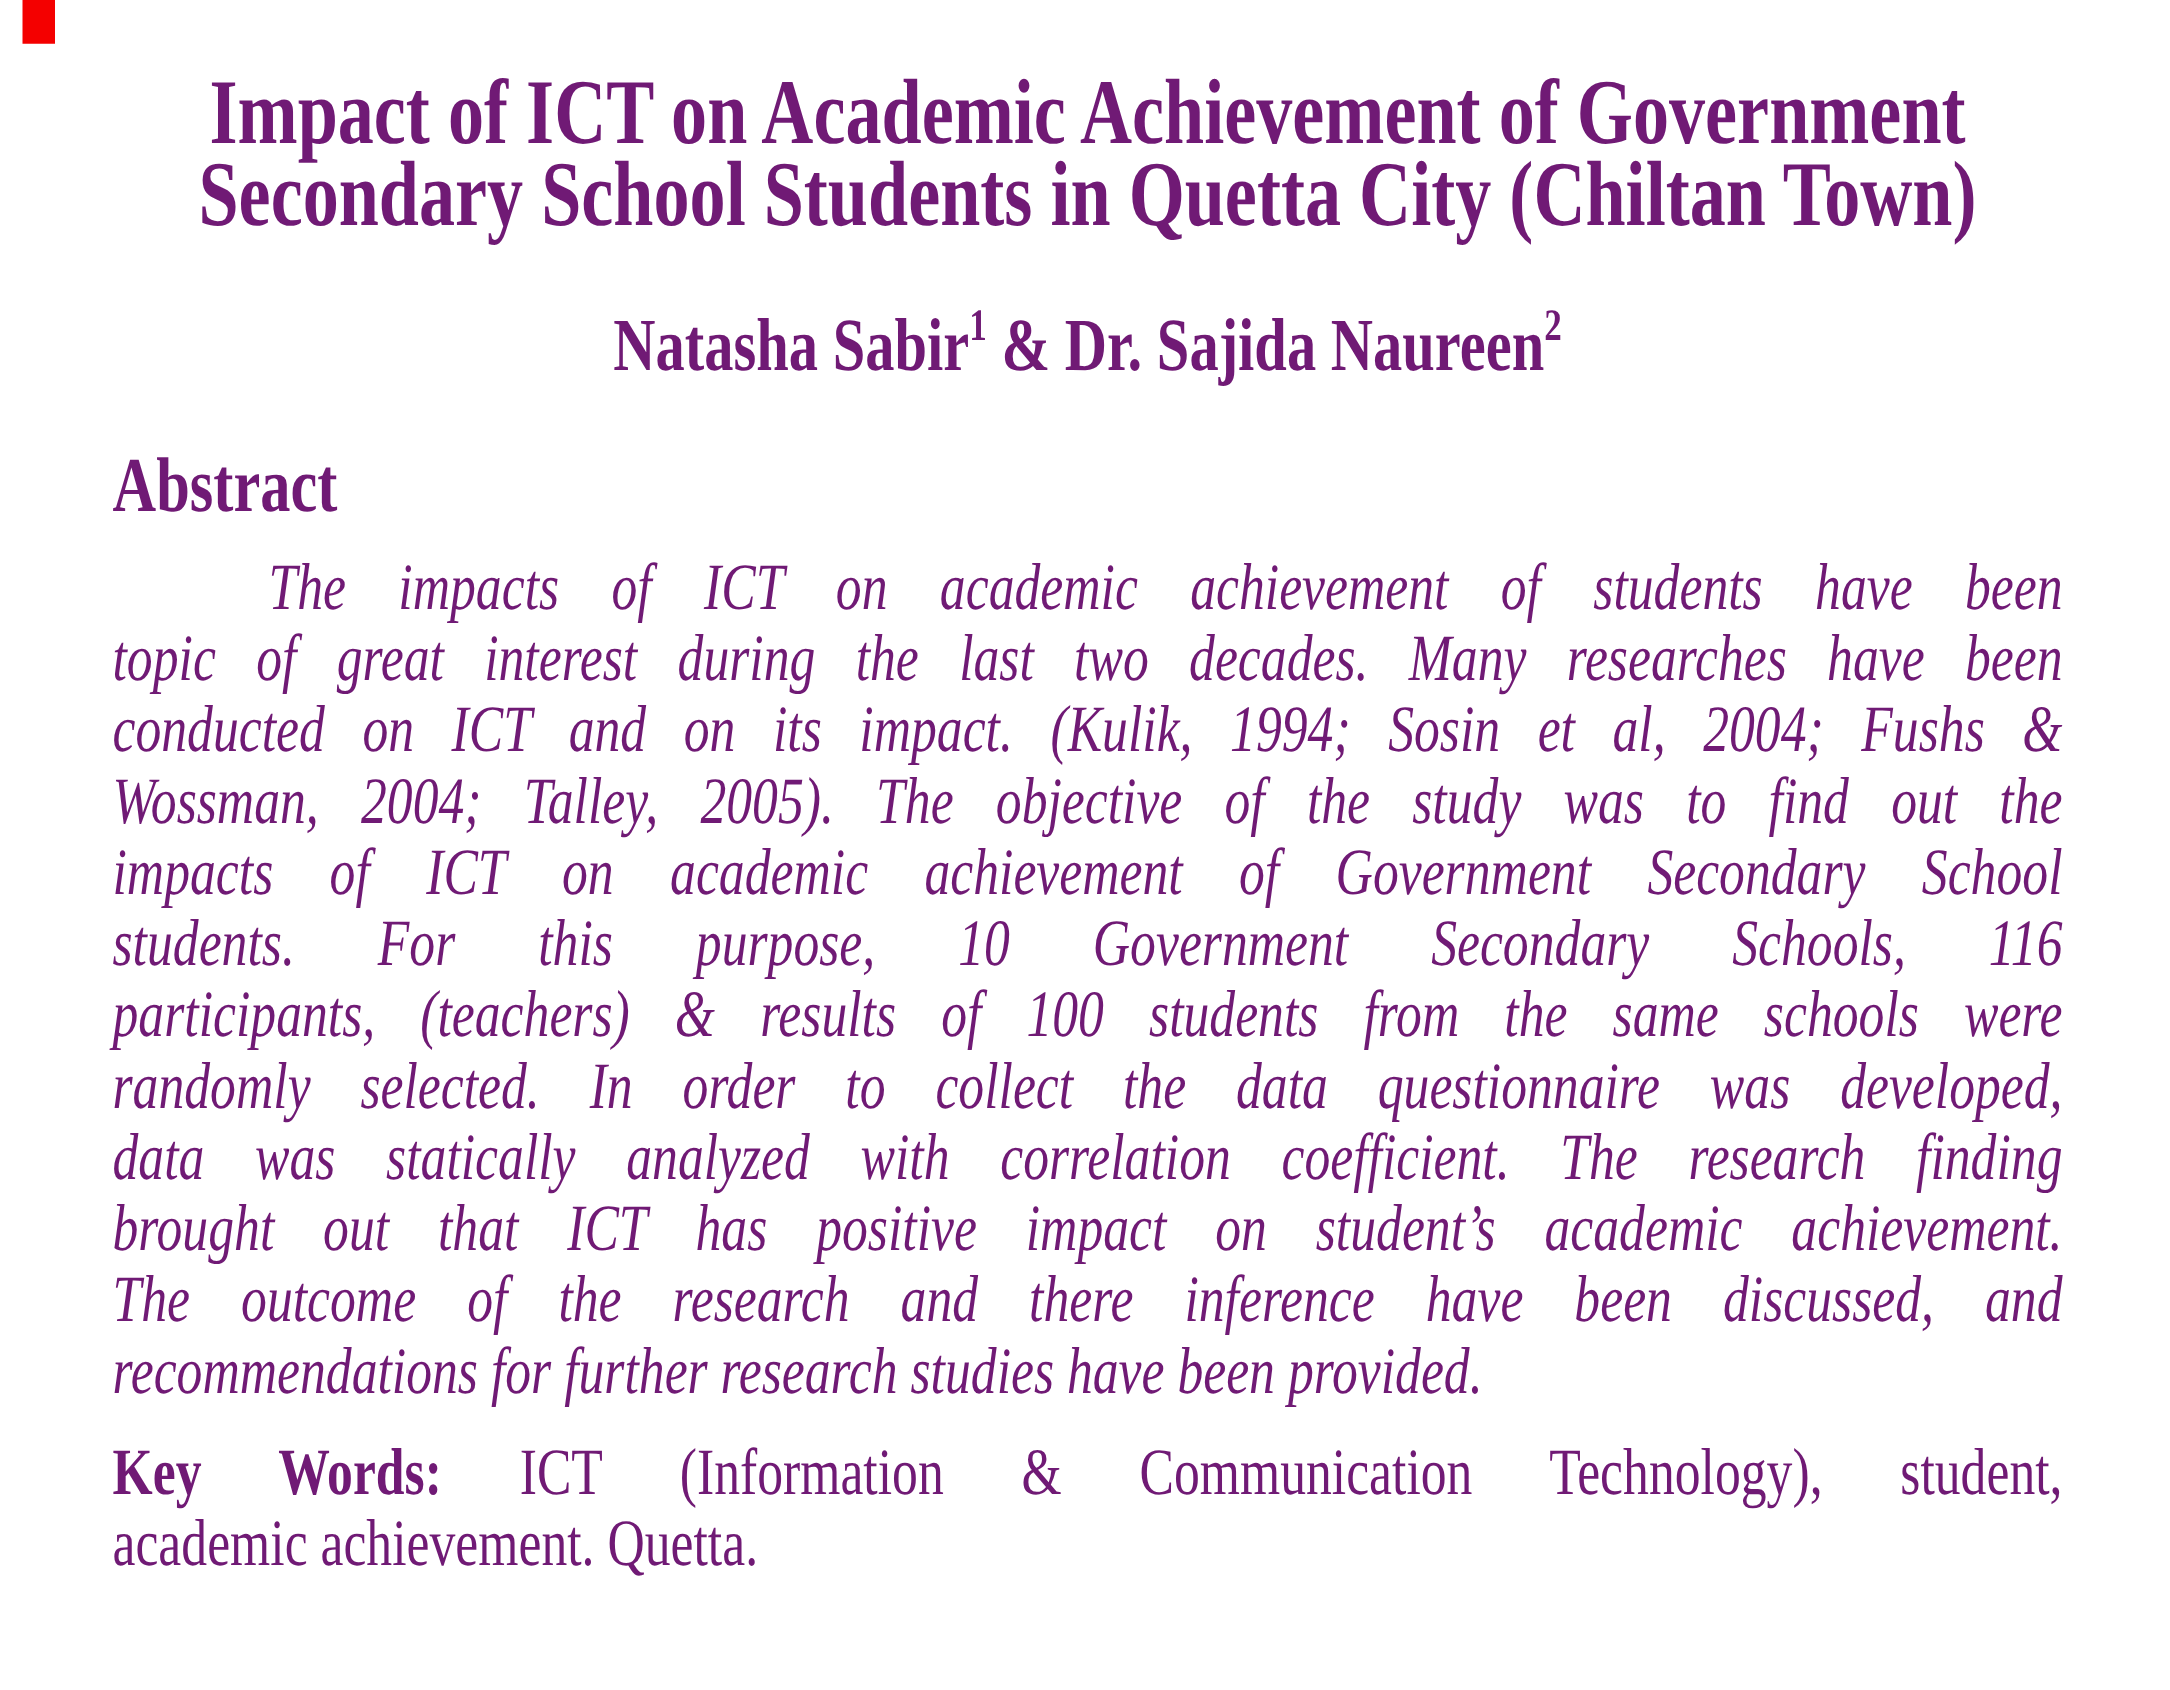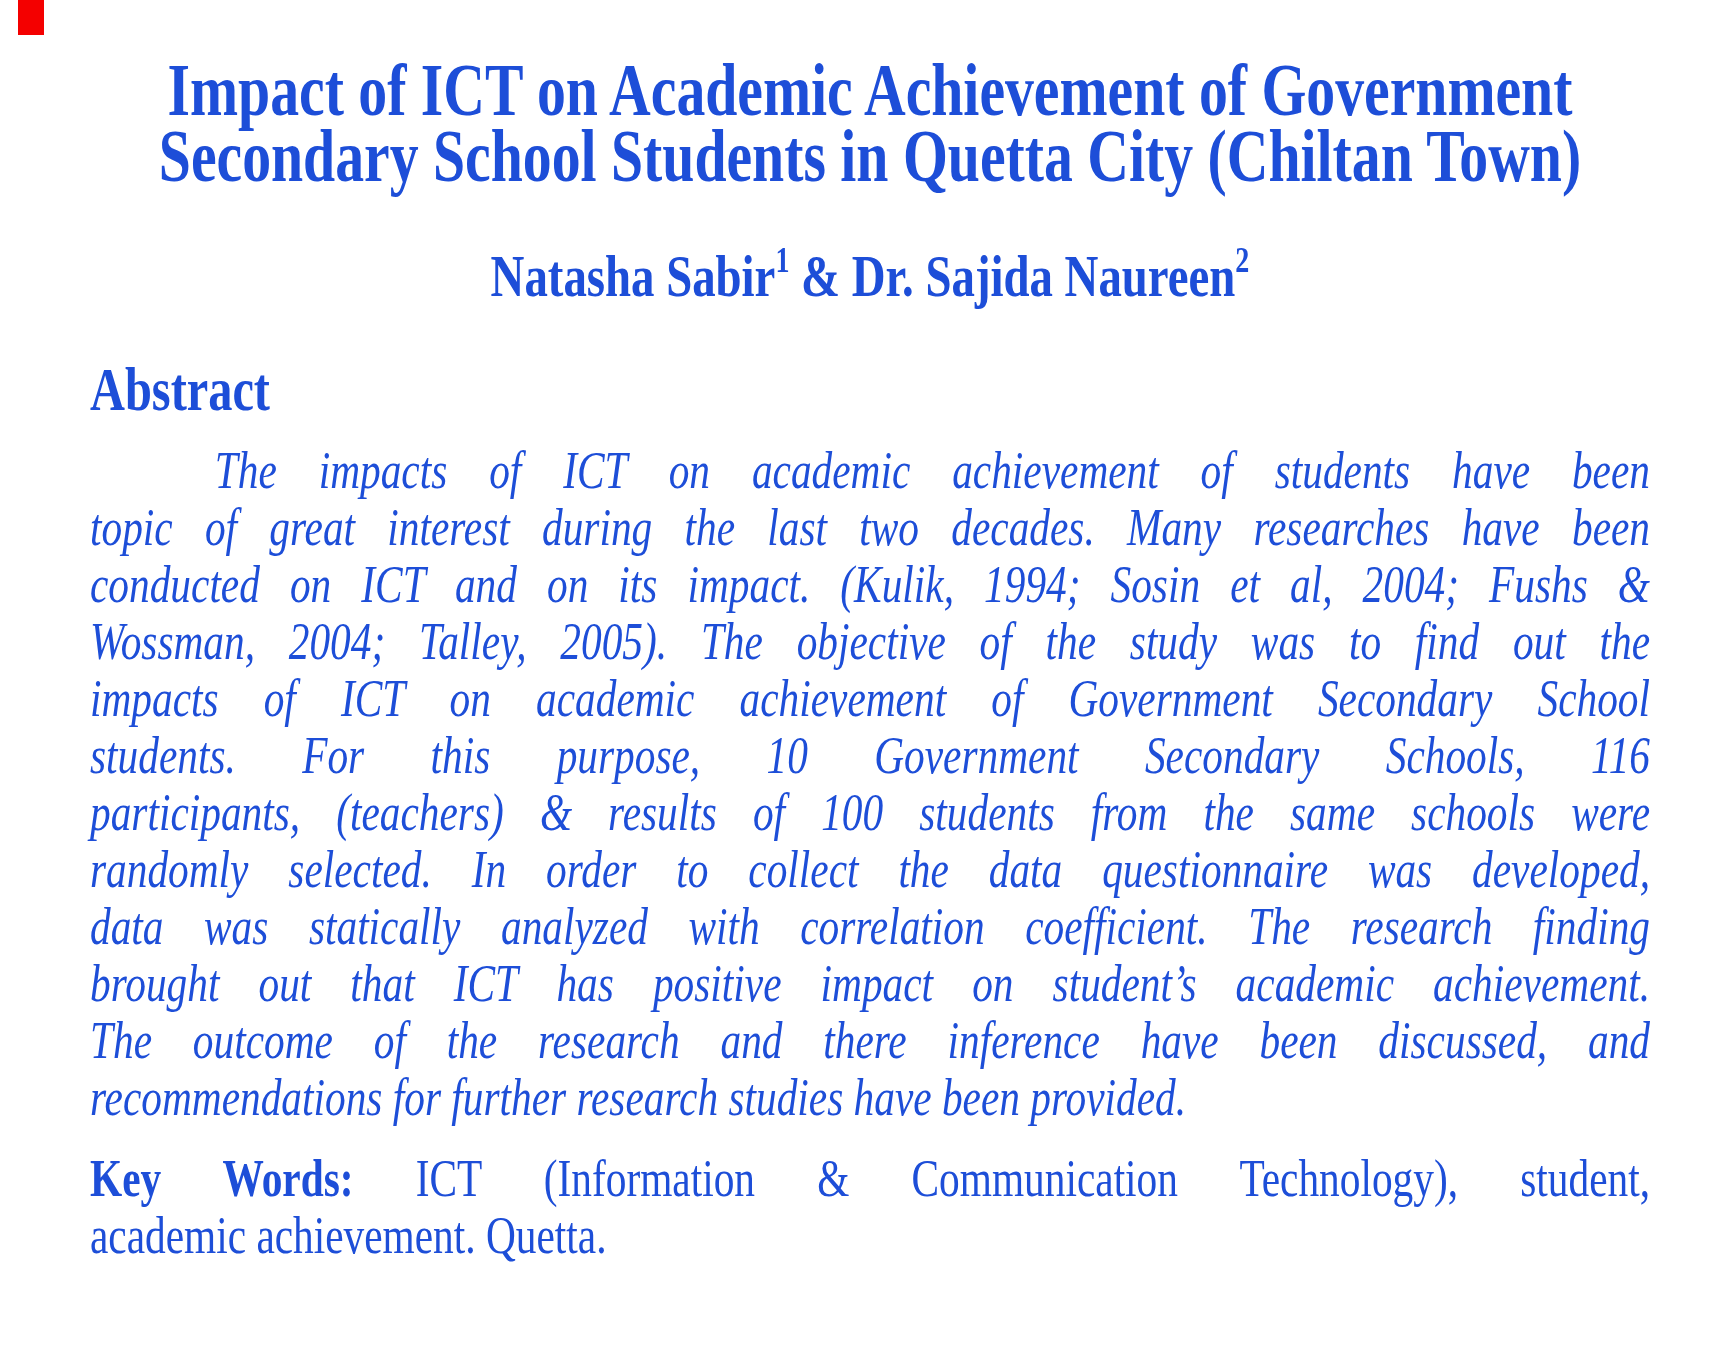--- a/index.html
+++ b/index.html
@@ -1,21 +1,21 @@
 <!DOCTYPE html>
 <html><head>
 <meta charset="utf-8">
 <style>
   html, body { margin: 0; padding: 0; }
   .page {
     position: relative;
     width: 1736px;
     height: 1352px;
     background: #ffffff;
-    color: #1d4ed8;
+    color: #701a75;
     font-family: "Liberation Serif", "DejaVu Serif", serif;
     overflow: hidden;
   }
   .red-marker {
     position: absolute;
     left: 18px;
     top: 0;
     width: 26px;
     height: 35px;
   }

